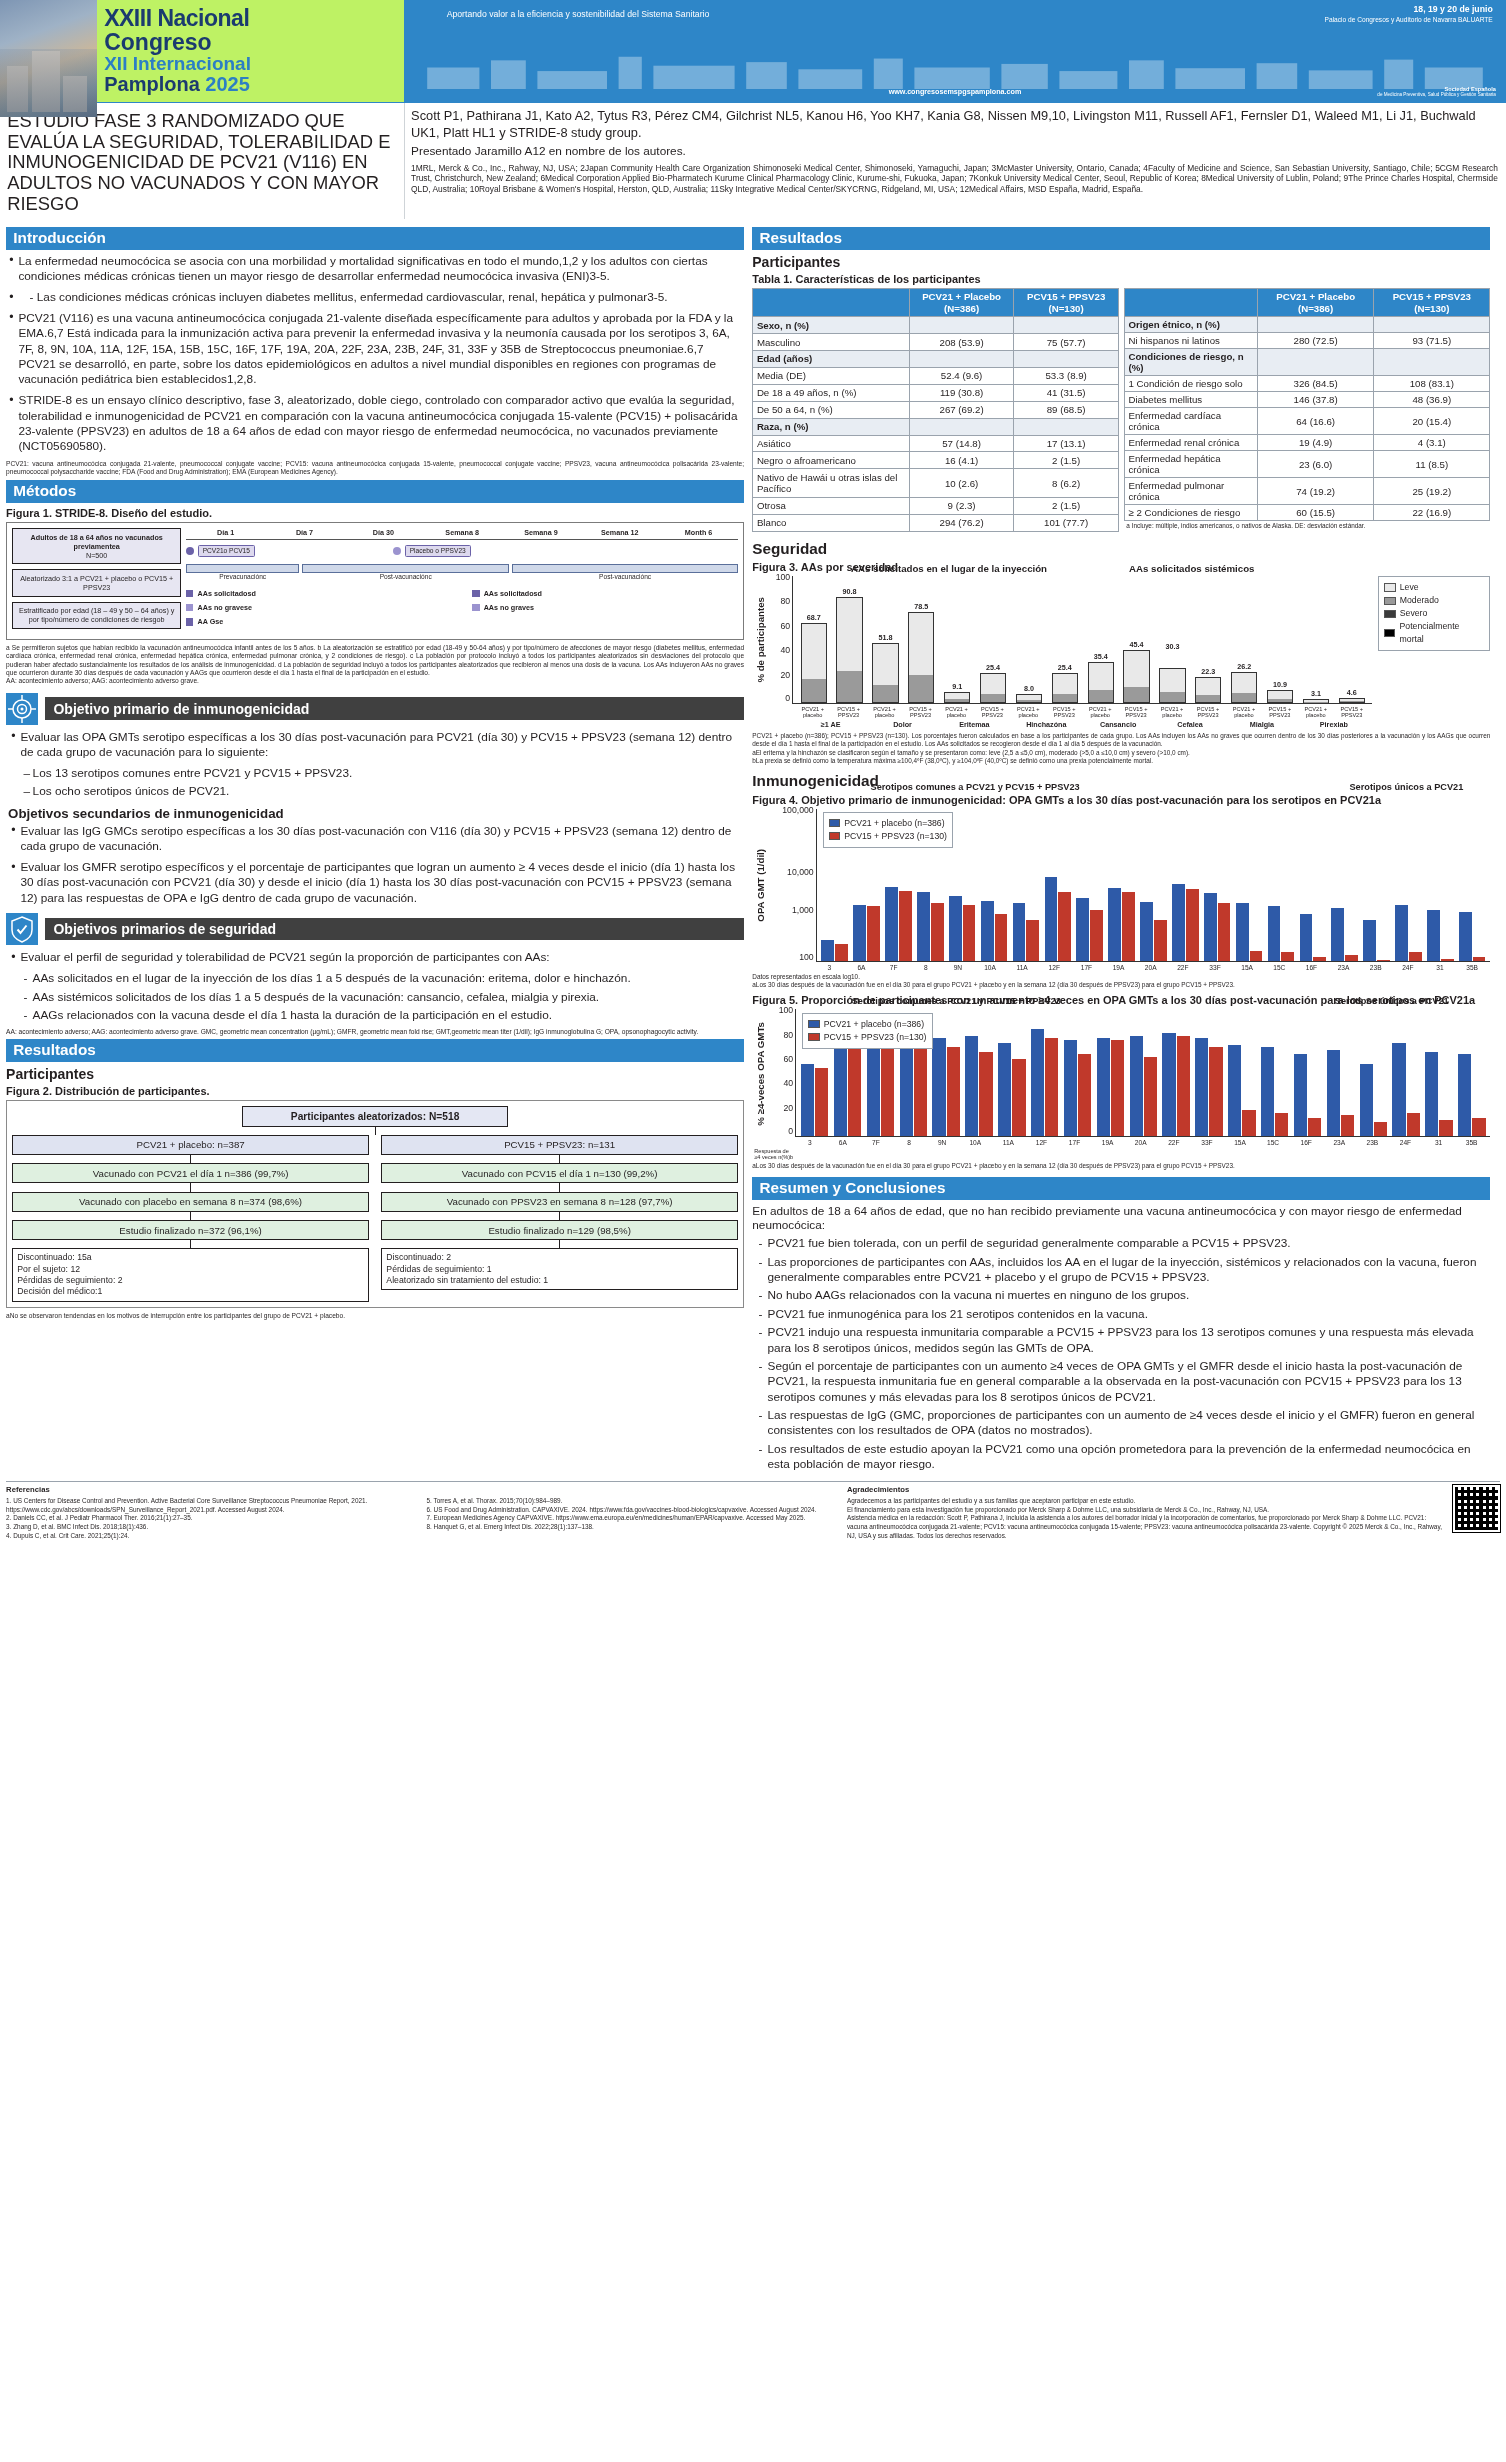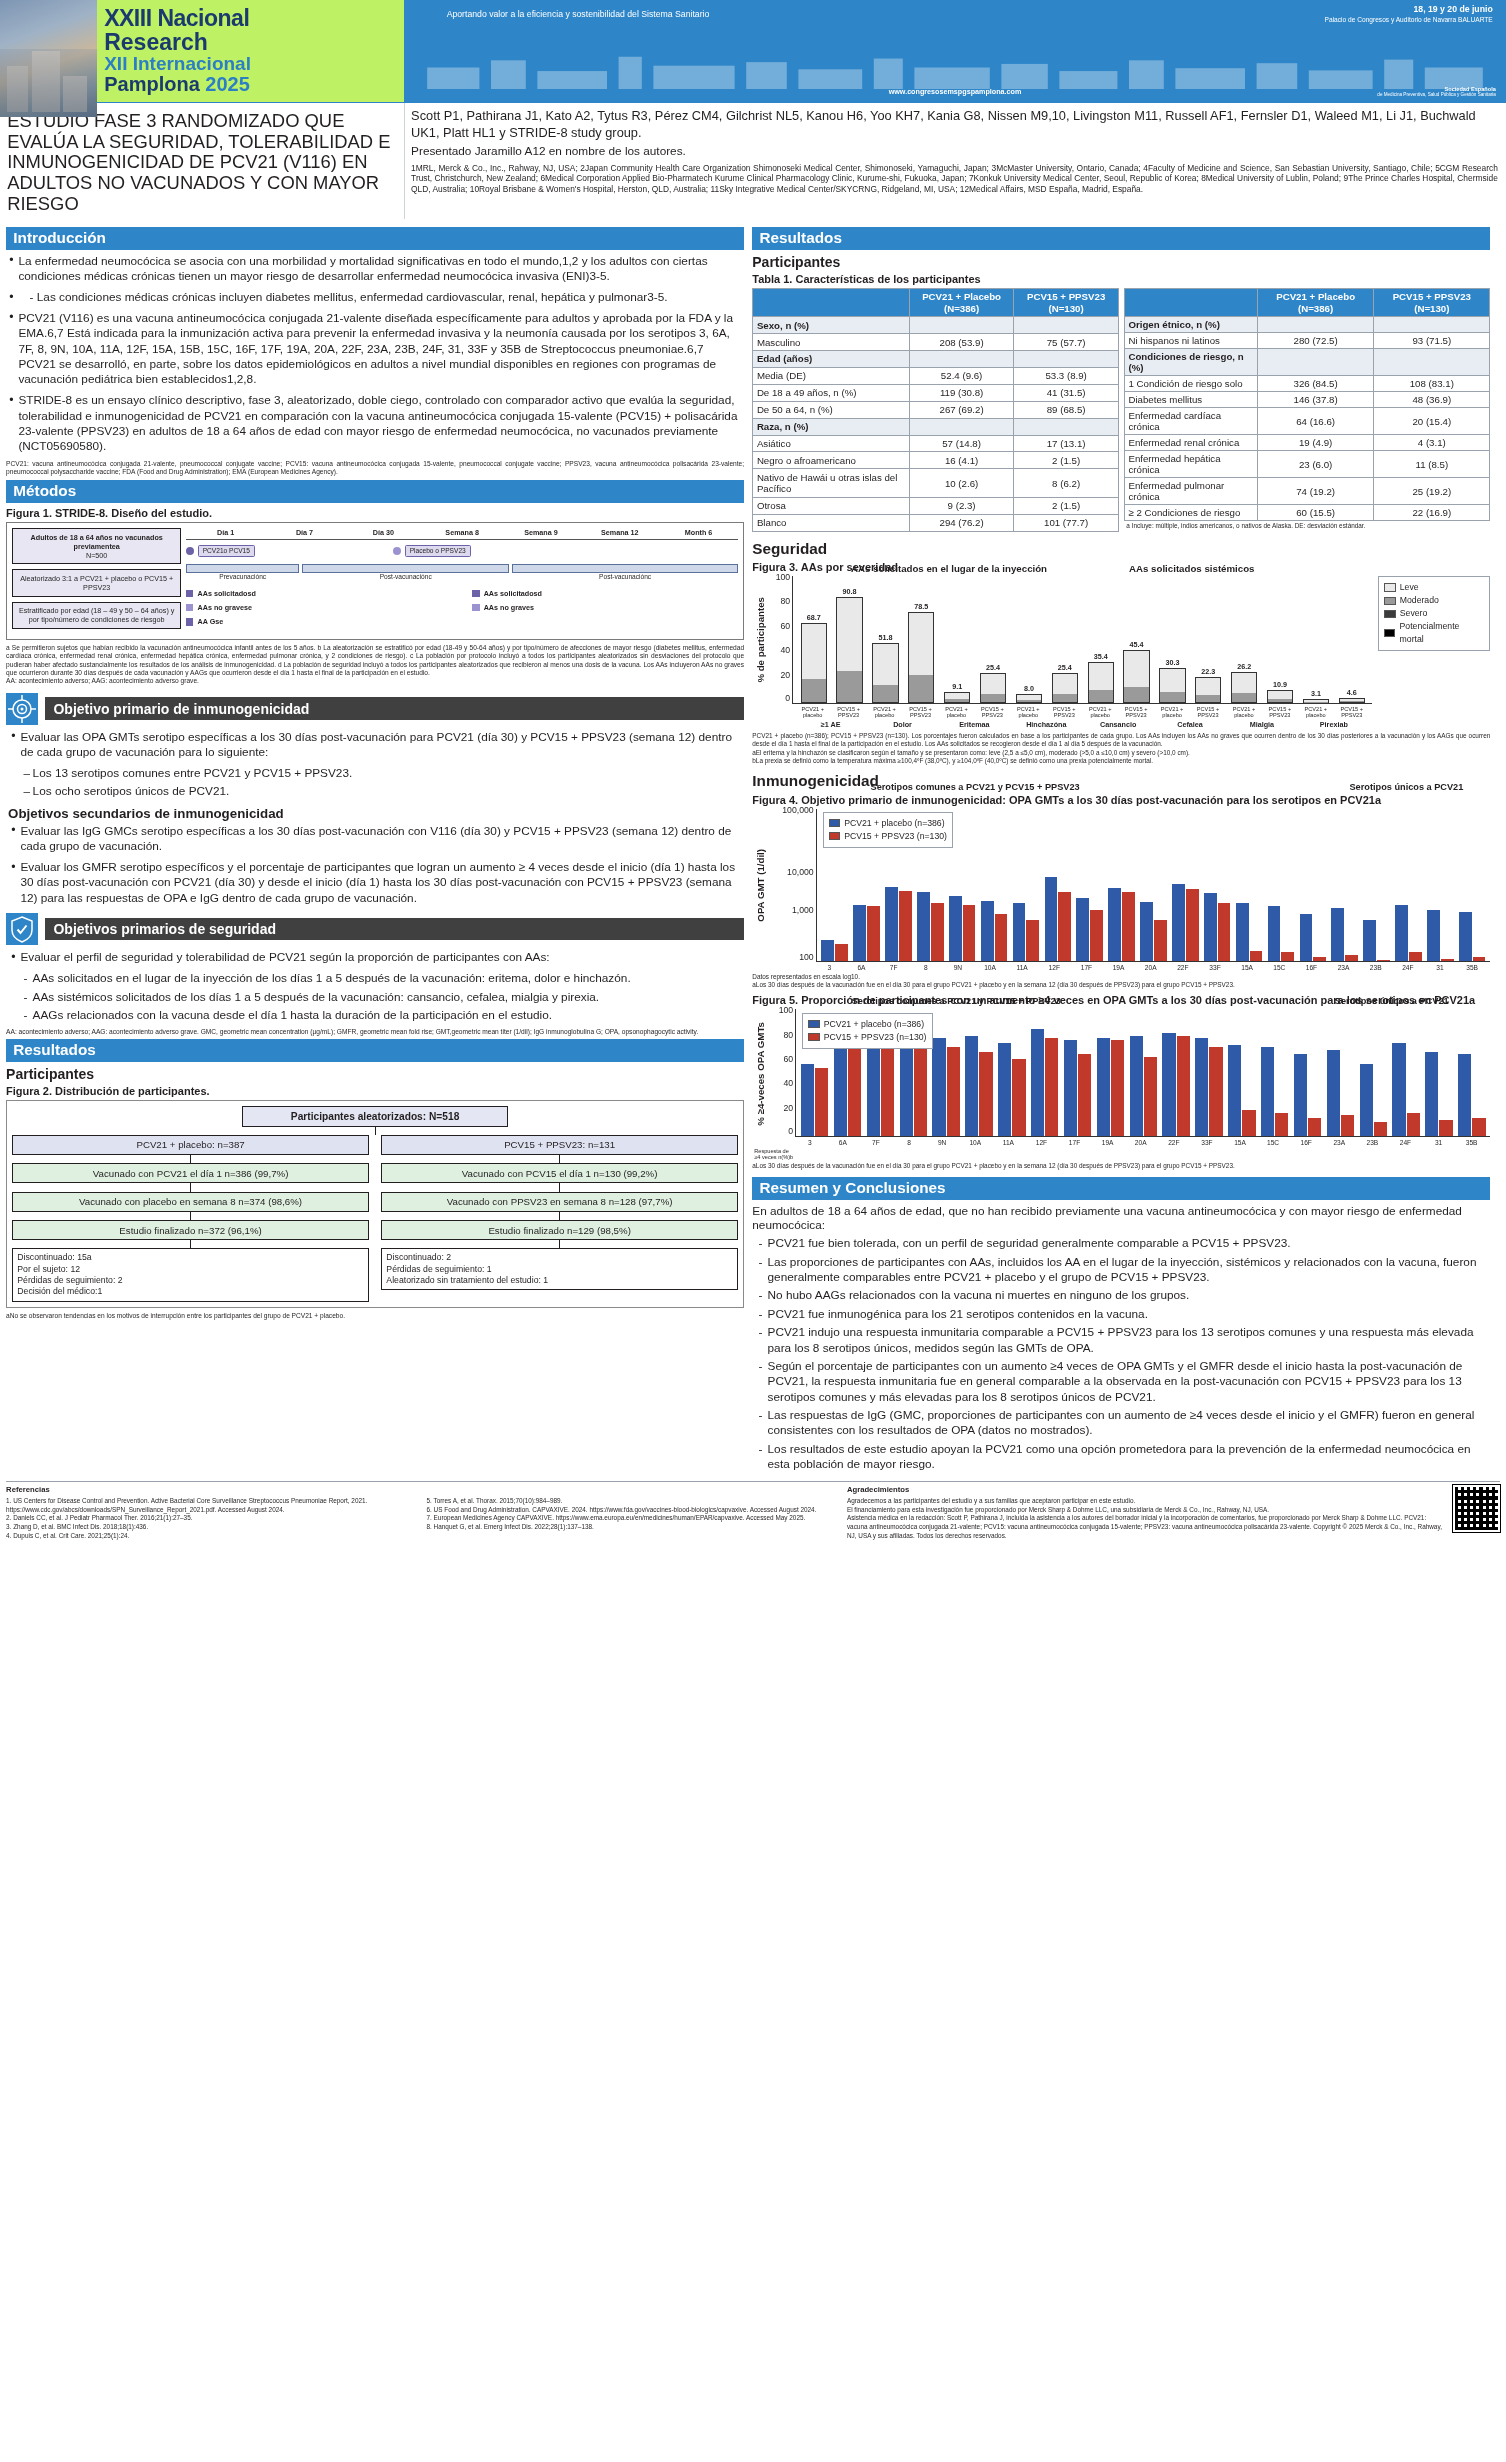--- a/index.html
+++ b/index.html
@@ -126,21 +126,21 @@
 
   <div class="header">
     <div class="hdr-photo">
       <div class="bld" style="left:7.2px;bottom:5.1px;width:20.4px;height:46px"></div>
       <div class="bld" style="left:32px;bottom:5.1px;width:28px;height:61px"></div>
       <div class="bld" style="left:63px;bottom:5.1px;width:23.5px;height:36px"></div>
     </div>
 
     <div class="hdr-title">
       <div class="l1">XXIII Nacional</div>
-      <div class="l2">Research</div>
+      <div class="l2">Congreso</div>
       <div class="l3">XII Internacional</div>
       <div class="l4"><span>Pamplona</span>
         <span class="yr">2025</span></div>
     </div>
 
     <div class="hdr-blue">
       <div class="tagline">Aportando valor a la eficiencia y sostenibilidad del Sistema Sanitario</div>
       <div style="position:absolute;top:4.1px;right:13.3px;text-align:right;">
         <div style="font-size:8.7px;font-weight:bold">18, 19 y 20 de junio</div>
         <div style="font-size:6.6px;margin-top:2px">Palacio de Congresos y Auditorio de Navarra BALUARTE</div>
@@ -589,21 +589,21 @@
                     <div style="position: absolute; bottom: 0px; left: 0px; right: 0px; height: 30%; background: rgb(154, 154, 154);"></div>
                   </div>
                 </div>
                 <div style="flex: 1 1 0%; display: flex; flex-direction: column; justify-content: flex-end; align-items: center; height: 100%;">
                   <div style="font-size: 7.2px; font-weight: bold; margin-bottom: 1px;">45.4</div>
                   <div style="width: 80%; background: rgb(233, 233, 233); border: 0.5px solid rgb(51, 51, 51); height: 53px; position: relative;">
                     <div style="position: absolute; bottom: 0px; left: 0px; right: 0px; height: 30%; background: rgb(154, 154, 154);"></div>
                   </div>
                 </div>
                 <div style="flex: 1 1 0%; display: flex; flex-direction: column; justify-content: flex-end; align-items: center; height: 100%;">
-                  <div style="font-size: 7.2px; font-weight: bold; margin-bottom: 1px;">30.3</div>
+                  <div style="font-size: 7.2px; font-weight: bold; margin-bottom: 17px;">30.3</div>
                   <div style="width: 80%; background: rgb(233, 233, 233); border: 0.5px solid rgb(51, 51, 51); height: 35px; position: relative;">
                     <div style="position: absolute; bottom: 0px; left: 0px; right: 0px; height: 30%; background: rgb(154, 154, 154);"></div>
                   </div>
                 </div>
                 <div style="flex: 1 1 0%; display: flex; flex-direction: column; justify-content: flex-end; align-items: center; height: 100%;">
                   <div style="font-size: 7.2px; font-weight: bold; margin-bottom: 1px;">22.3</div>
                   <div style="width: 80%; background: rgb(233, 233, 233); border: 0.5px solid rgb(51, 51, 51); height: 26px; position: relative;">
                     <div style="position: absolute; bottom: 0px; left: 0px; right: 0px; height: 30%; background: rgb(154, 154, 154);"></div>
                   </div>
                 </div>

